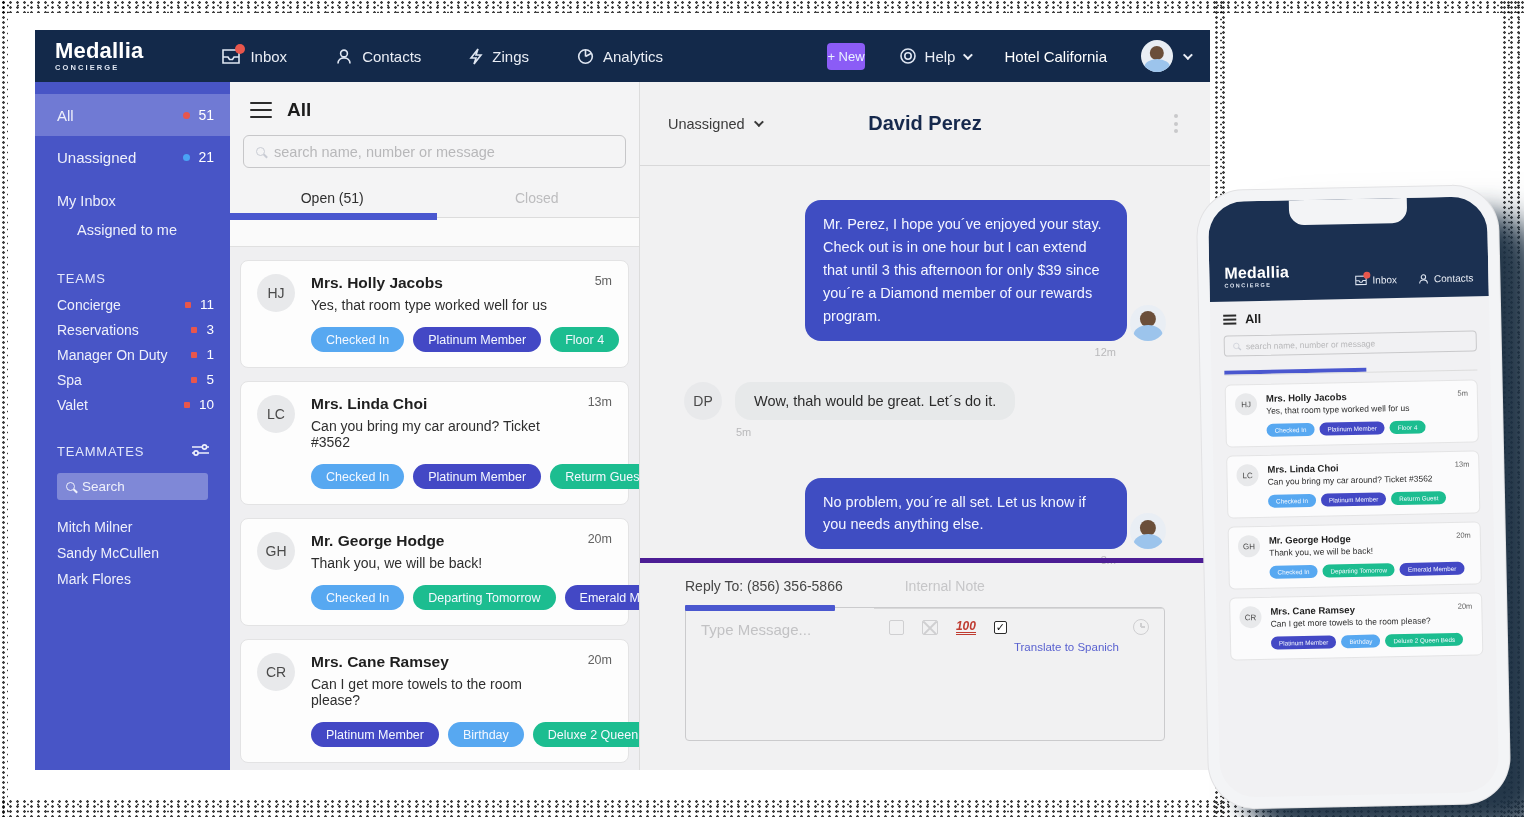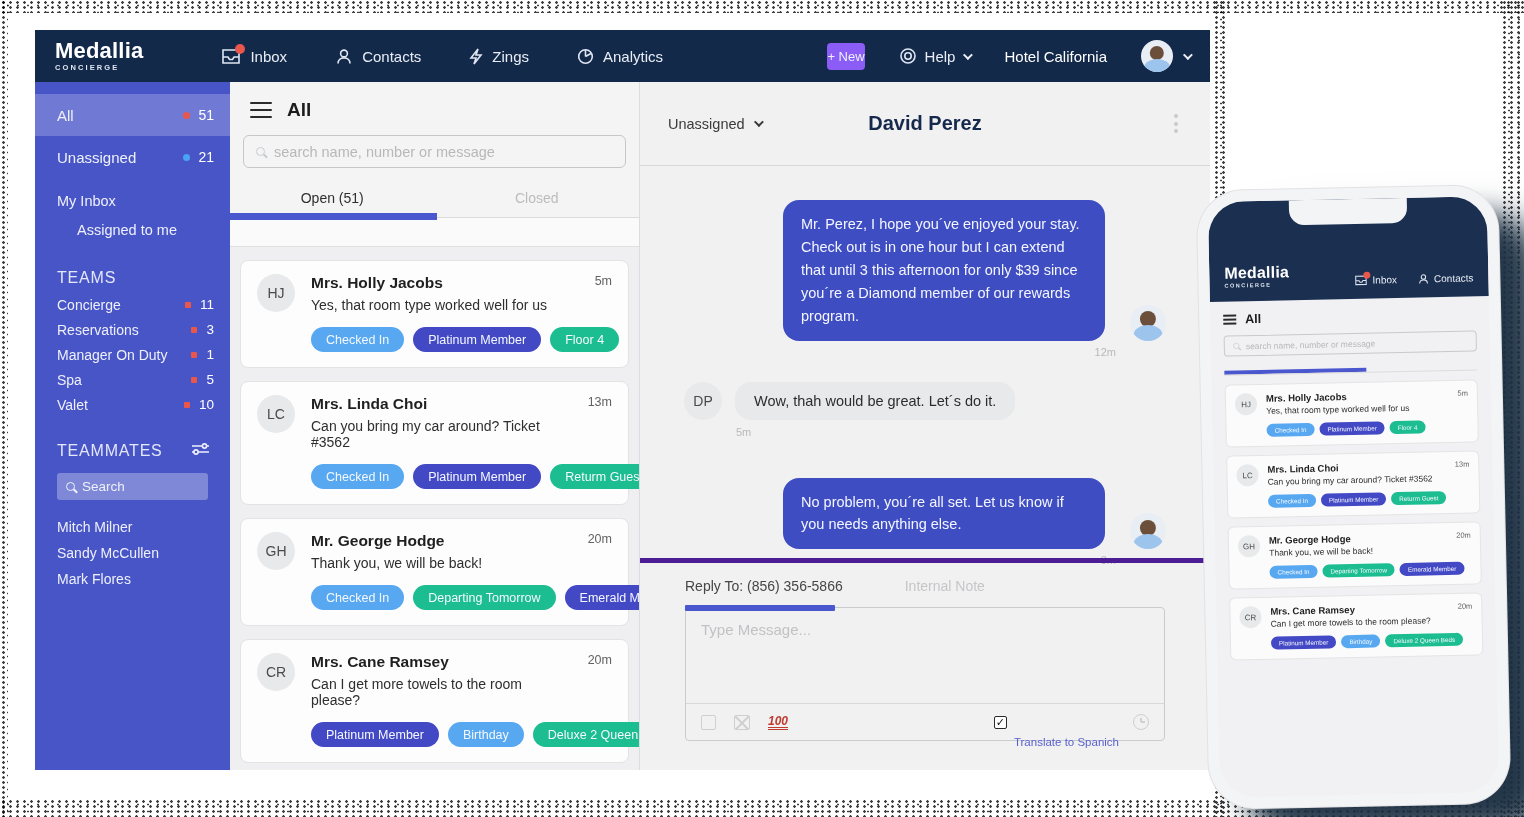--- a/index.html
+++ b/index.html
@@ -48,21 +48,21 @@
   .sidebar { width:195px; background:#4855c6; color:#eef0fb; padding-top:12px; flex:0 0 195px; font-size:15px; }
   .srow { display:flex; align-items:center; height:42px; padding:0 16px 0 22px; cursor:pointer; }
   .srow.selected { background:#707ad4; }
   .srow .cnt { margin-left:auto; display:flex; align-items:center; gap:8px; font-size:14px; color:#fff; }
   .dot { width:7px; height:7px; border-radius:50%; }
   .dot.red { background:#e8564c; } .dot.blue { background:#4aa3f5; }
   .sqdot { width:6px; height:6px; border-radius:1px; background:#e8564c; }
   .srow.small { height:30px; font-size:14.5px; }
   .srow.indent { padding-left:42px; height:28px; font-size:14.5px; }
   .sheader { display:flex; align-items:center; padding:0 20px 0 22px; margin-top:20px; height:28px;
-             font-size:16px; letter-spacing:.8px; color:#e3e7fa; }
+             font-size:13px; letter-spacing:.8px; color:#e3e7fa; }
   .sheader .sliders { margin-left:auto; }
   .trow { display:flex; align-items:center; height:25px; padding:0 16px 0 22px; font-size:14px; cursor:pointer; }
   .trow .cnt { margin-left:auto; display:flex; align-items:center; gap:9px; font-size:13.5px; color:#fff; }
   .sside-search { margin:8px 22px 14px; height:27px; background:rgba(255,255,255,.30); border-radius:3px;
                   display:flex; align-items:center; gap:7px; padding:0 9px; cursor:text; }
   .sside-search .ph { color:#eef0fb; font-size:13.5px; }
   .mate { display:flex; align-items:center; height:26px; padding:0 22px; font-size:14px; cursor:pointer; }
 
   .mag { width:9px; height:9px; border:1.7px solid #c9ccd4; border-radius:50%; position:relative; display:inline-block; flex:0 0 auto; }
   .mag::after { content:""; position:absolute; width:5px; height:1.7px; background:#c9ccd4; transform:rotate(45deg); right:-4px; bottom:-2px; }
@@ -99,33 +99,33 @@
 
   
   .convo { flex:1; background:#f1f1f2; display:flex; flex-direction:column; min-width:0; }
   .convo-head { height:84px; flex:0 0 84px; display:flex; align-items:center; padding:0 28px; position:relative; border-bottom:1px solid #d8d8d9; }
   .assignee { display:flex; align-items:center; gap:9px; font-size:14.5px; color:#3a3a3a; cursor:pointer; }
   .assignee .chev { border-color:#3a3a3a; }
   .convo-title { position:absolute; left:0; right:0; text-align:center; font-size:20px; font-weight:bold; color:#16294d; }
   .kebab { margin-left:auto; display:flex; flex-direction:column; gap:3.5px; cursor:pointer; padding:4px; z-index:1; }
   .kebab i { width:4px; height:4px; border-radius:50%; background:#c9c9cb; }
   .messages { flex:1; padding:34px 44px 0; min-height:0; }
-  .msg-out { display:flex; justify-content:flex-end; align-items:flex-end; gap:25px; }
+  .msg-out { display:flex; justify-content:flex-end; align-items:flex-end; gap:3px; }
   .bubble-out { width:322px; background:#3f4dc2; color:#f4f6ff; font-size:14.5px; line-height:1.58; padding:13px 18px; border-radius:16px; }
   .msg-time-r { text-align:right; font-size:11px; color:#b9b9bb; margin:5px 50px 0 0; }
   .msg-in { display:flex; align-items:flex-start; gap:13px; margin-top:24px; }
   .bubble-in { background:#e7e9ea; color:#2d2d2d; font-size:14.5px; padding:11px 19px; border-radius:16px; }
   .msg-time-l { font-size:11px; color:#b9b9bb; margin:6px 0 0 52px; }
   .msg-out.second { margin-top:40px; }
   .bubble-out.short { width:322px; }
   .convo-foot { border-top:5px solid #4c1d95; padding:15px 45px 0; flex:0 0 212px; }
   .reply-tabs { display:flex; font-size:14px; }
   .reply-tab { color:#464646; cursor:pointer; }
   .note-tab { color:#c6c6c8; margin-left:62px; cursor:pointer; }
-  .composer { position:relative; margin-top:13px; border:1px solid #cbcbcd; border-radius:4px; height:134px; display:flex; flex-direction:column; }
+  .composer { position:relative; margin-top:13px; border:1px solid #cbcbcd; border-radius:4px; height:134px; display:flex; flex-direction:row; }
   .reply-bar { position:absolute; top:-3px; left:-1px; width:150px; height:6px; background:#4a57cf; border-radius:1px; }
   .type-area { flex:1; padding:13px 15px; font-size:15px; color:#c2c2c4; cursor:text; }
   .comp-bar { border-top:1px solid #d8d8d9; height:37px; display:flex; align-items:center; padding:0 15px; gap:18px; }
   .ic-sq { width:15px; height:15px; border:1.6px solid #cfcfd1; border-radius:2px; cursor:pointer; }
   .ic-img { width:16px; height:15px; border:1.6px solid #cfcfd1; border-radius:2px; position:relative; overflow:hidden; cursor:pointer; }
   .ic-img::before,.ic-img::after { content:""; position:absolute; left:-3px; top:6px; width:20px; height:1.5px; background:#cfcfd1; }
   .ic-img::before { transform:rotate(45deg); } .ic-img::after { transform:rotate(-45deg); }
   .ic-100 { color:#bf3b30; font-size:12px; font-weight:bold; font-style:italic; border-bottom:3px double #bf3b30; line-height:1; cursor:pointer; }
   .comp-right { margin-left:auto; display:flex; align-items:center; gap:14px; }
   .checkbox { width:13px; height:13px; border:1.5px solid #2b2b2b; border-radius:2px; display:flex; align-items:center; justify-content:center; font-size:11px; color:#111; cursor:pointer; background:#fff; }

